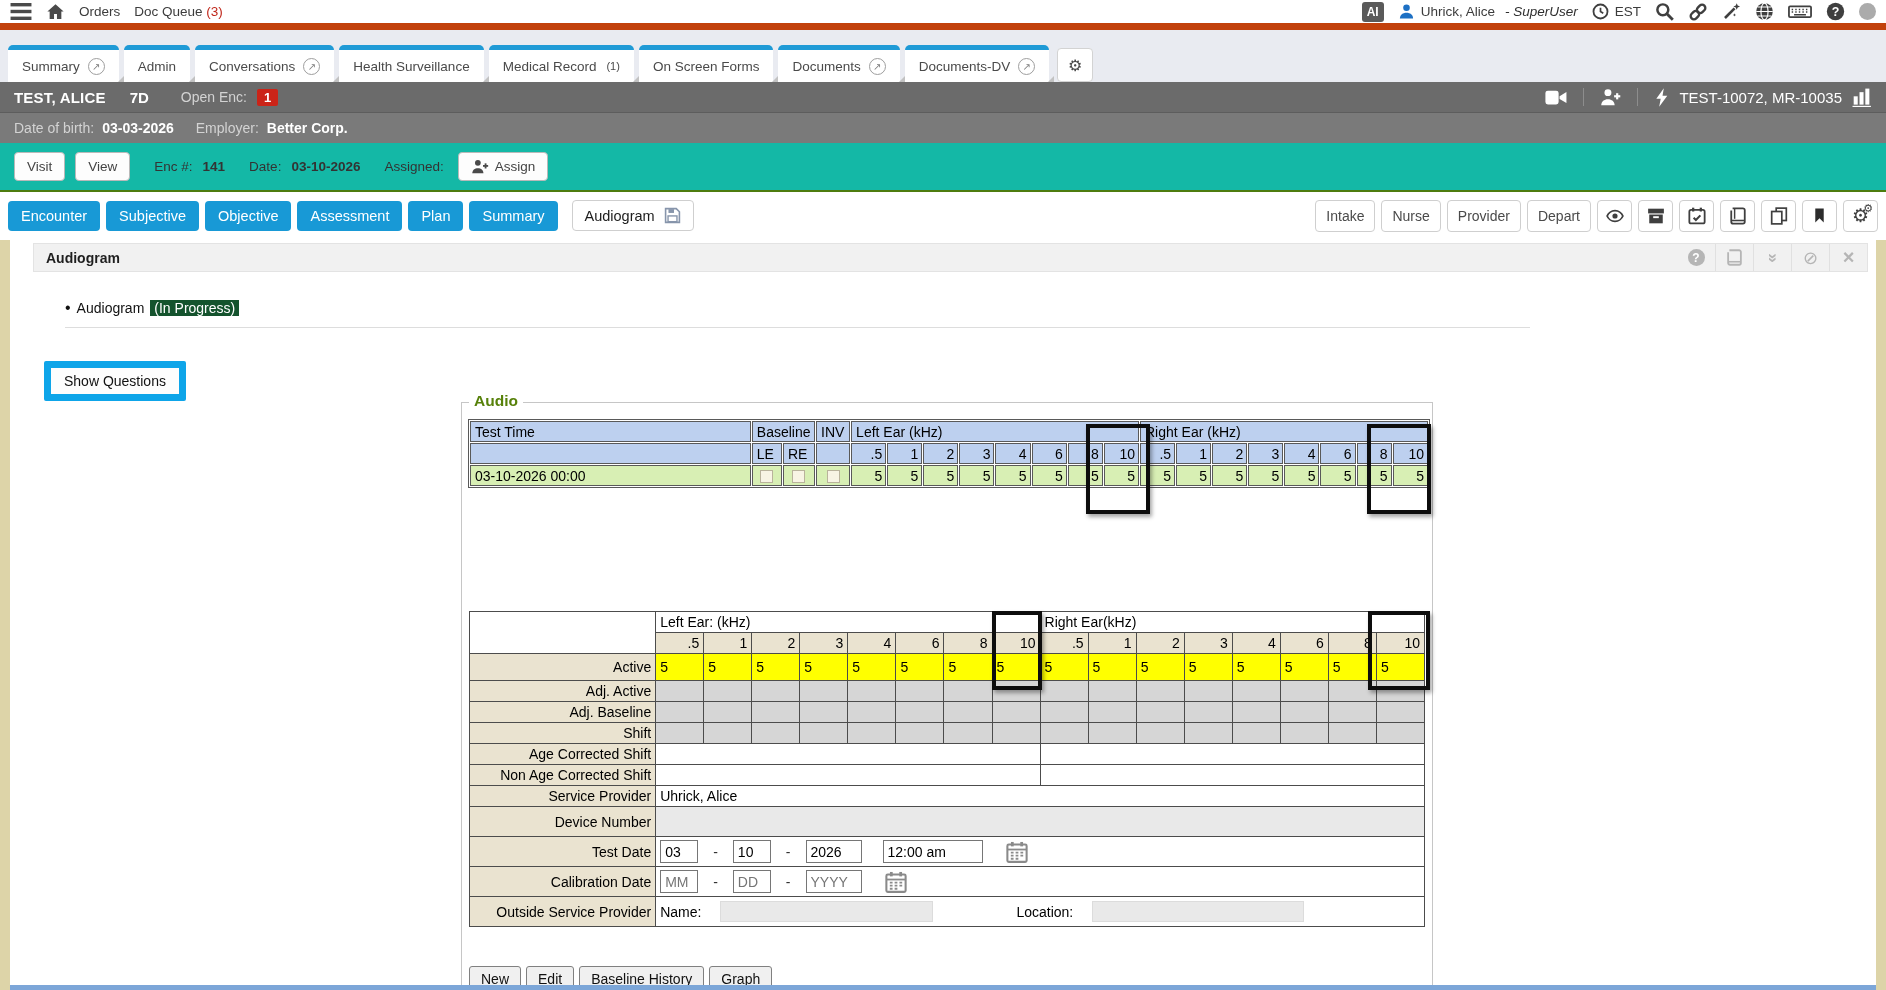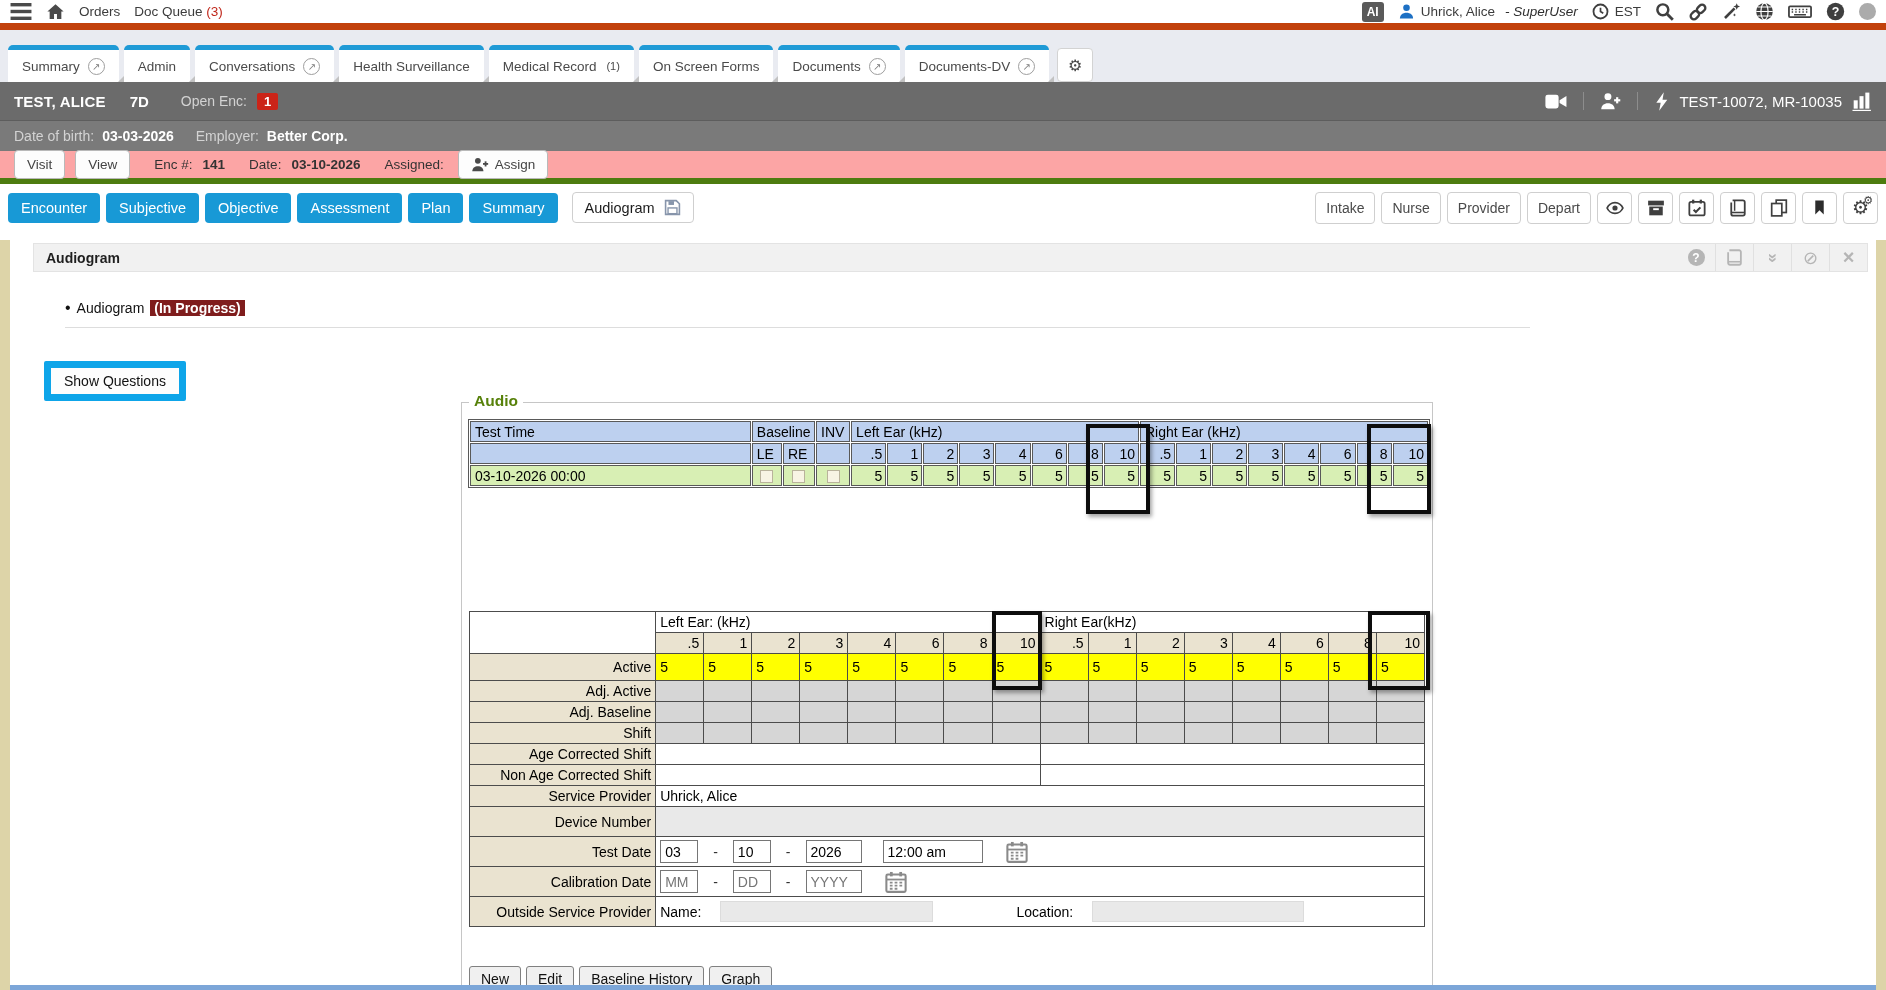--- a/index.html
+++ b/index.html
@@ -19,33 +19,33 @@
 
   
   .tabstrip { height:52px; background:#e9ebf1; display:flex; align-items:flex-end; padding:0 0 0 8px; gap:5px; }
   .tab { position:relative; background:#fff; border-top:5px solid #1f9ad6; border-radius:5px 5px 0 0; height:37px; display:flex; align-items:center; gap:8px; padding:0 14px; font-size:13.5px; color:#4a4a4a; cursor:pointer; }
   .tab::after { content:""; position:absolute; right:-5px; bottom:0; border-style:solid; border-width:0 0 6px 6px; border-color:transparent transparent #c2c2c2 transparent; }
   .tab-count { font-size:11px; color:#4a4a4a; margin-left:2px; }
   .popout { width:17px; height:17px; border:1px solid #9e9e9e; border-radius:50%; font-size:10px; color:#7d7d7d; display:inline-flex; align-items:center; justify-content:center; }
   .tab-gear { background:#fff; border:1px solid #d3d3d3; border-radius:4px; height:34px; width:36px; margin-left:3px; display:flex; align-items:center; justify-content:center; font-size:16px; color:#4a4a4a; }
 
   
-  .pbar1 { height:38px; background:#6b6b6b; color:#fff; display:flex; align-items:center; padding:8px 14px; gap:10px; font-size:15px; }
+  .pbar1 { height:30px; background:#6b6b6b; color:#fff; display:flex; align-items:center; padding:8px 14px; gap:10px; font-size:15px; }
   .pbar1 .pname { font-weight:bold; letter-spacing:.2px; }
   .pbar1 .page { font-weight:bold; margin-left:14px; }
   .plabel { color:#d3d3d3; font-size:14px; }
   .enc-badge { background:#cb2418; color:#fff; font-weight:bold; font-size:13px; padding:1px 7px; border-radius:2px; }
   .pbar1 .spacer, .pbar2 .spacer { flex:1; }
   .pdivider { width:1px; height:18px; background:#8d8d8d; margin:0 6px; }
   .pids { font-size:15px; }
   .pbar2 { height:31px; background:#7a7a7a; border-top:1px solid #5d5d5d; color:#fff; display:flex; align-items:center; padding:0 14px; gap:8px; font-size:14px; }
   .pval { font-weight:bold; }
 
   
-  .visitbar { height:33px; background:#fca5a5; border-bottom:6px solid #4d7c0f; display:flex; align-items:center; padding:0 14px; gap:10px; font-size:13.5px; color:#333; }
+  .visitbar { height:49px; background:#14b8a6; border-bottom:2px solid #4d7c0f; display:flex; align-items:center; padding:0 14px; gap:10px; font-size:13.5px; color:#333; }
   .btn-plain { background:#fdfdfd; border:1px solid #b9b9b9; border-radius:4px; padding:6px 12px; font-size:13.5px; color:#444; cursor:pointer; font-family:inherit; }
   .vlab { margin-left:14px; }
   .vval { font-weight:bold; }
   .btn-assign { display:inline-flex; align-items:center; gap:6px; margin-left:4px; }
 
   
   .navrow { height:47px; background:#fff; display:flex; align-items:center; padding:0 8px; gap:6px; }
   .btn-blue { background:#1899d6; border:none; border-radius:4px; color:#fff; font-size:14.5px; padding:7px 13px; cursor:pointer; font-family:inherit; }
   .doc-tab { background:#fff; border:1px solid #cfcfcf; border-radius:4px; display:flex; align-items:center; gap:9px; padding:6px 12px; font-size:14.5px; color:#1c1c1c; margin-left:8px; cursor:pointer; }
   .navrow .spacer { flex:1; }
@@ -63,21 +63,21 @@
   .sectionbar .title { font-weight:bold; font-size:14px; color:#1f1f1f; }
   .sectionbar .spacer { flex:1; }
   .sb-ico { width:38px; height:27px; display:inline-flex; align-items:center; justify-content:center; color:#b5b5b5; border-left:1px solid #e0e0e0; cursor:pointer; font-size:15px; }
   .sb-help { width:17px; height:17px; background:#b5b5b5; color:#fff; border-radius:50%; font-size:12px; font-weight:bold; display:inline-flex; align-items:center; justify-content:center; }
   .sb-collapse { transform:rotate(90deg); font-size:17px; font-weight:bold; }
   .sb-disable { font-size:18px; }
   .sb-close { font-size:20px; font-weight:bold; }
 
   .bullet-row { position:absolute; left:65px; top:59px; font-size:14px; color:#111; display:flex; align-items:center; gap:6px; }
   .bullet-dot { font-size:16px; }
-  .status-chip { background:#7f1d1d; color:#fff; padding:0 4px;font-weight:bold; }
+  .status-chip { background:#14532d; color:#fff; padding:0 4px; }
   .rule { position:absolute; left:65px; top:87px; width:1465px; height:1px; background:#ddd; }
 
   .btn-show { position:absolute; left:44px; top:121px; background:#fdfdfd; border:7px solid #0ea5e9; border-radius:2px; font-size:14px; color:#111; padding:5px 13px; cursor:pointer; font-family:inherit; }
 
   .fieldset-box { position:absolute; left:461px; top:162px; width:972px; height:588px; border:1px solid #c6c6c6; border-bottom:none; }
   .fieldset-legend { position:absolute; left:469px; top:152px; background:#fff; padding:0 5px; color:#57810a; font-weight:bold; font-size:15.5px; }
 
   
   .t1 { position:absolute; left:468px; top:179px; border-collapse:separate; border-spacing:1px; table-layout:fixed; width:962px; font-size:14px; border:1px solid #595959; }
   .t1 td { border:1px solid #595959; padding:1px 4px; height:21px; overflow:hidden; white-space:nowrap; }

